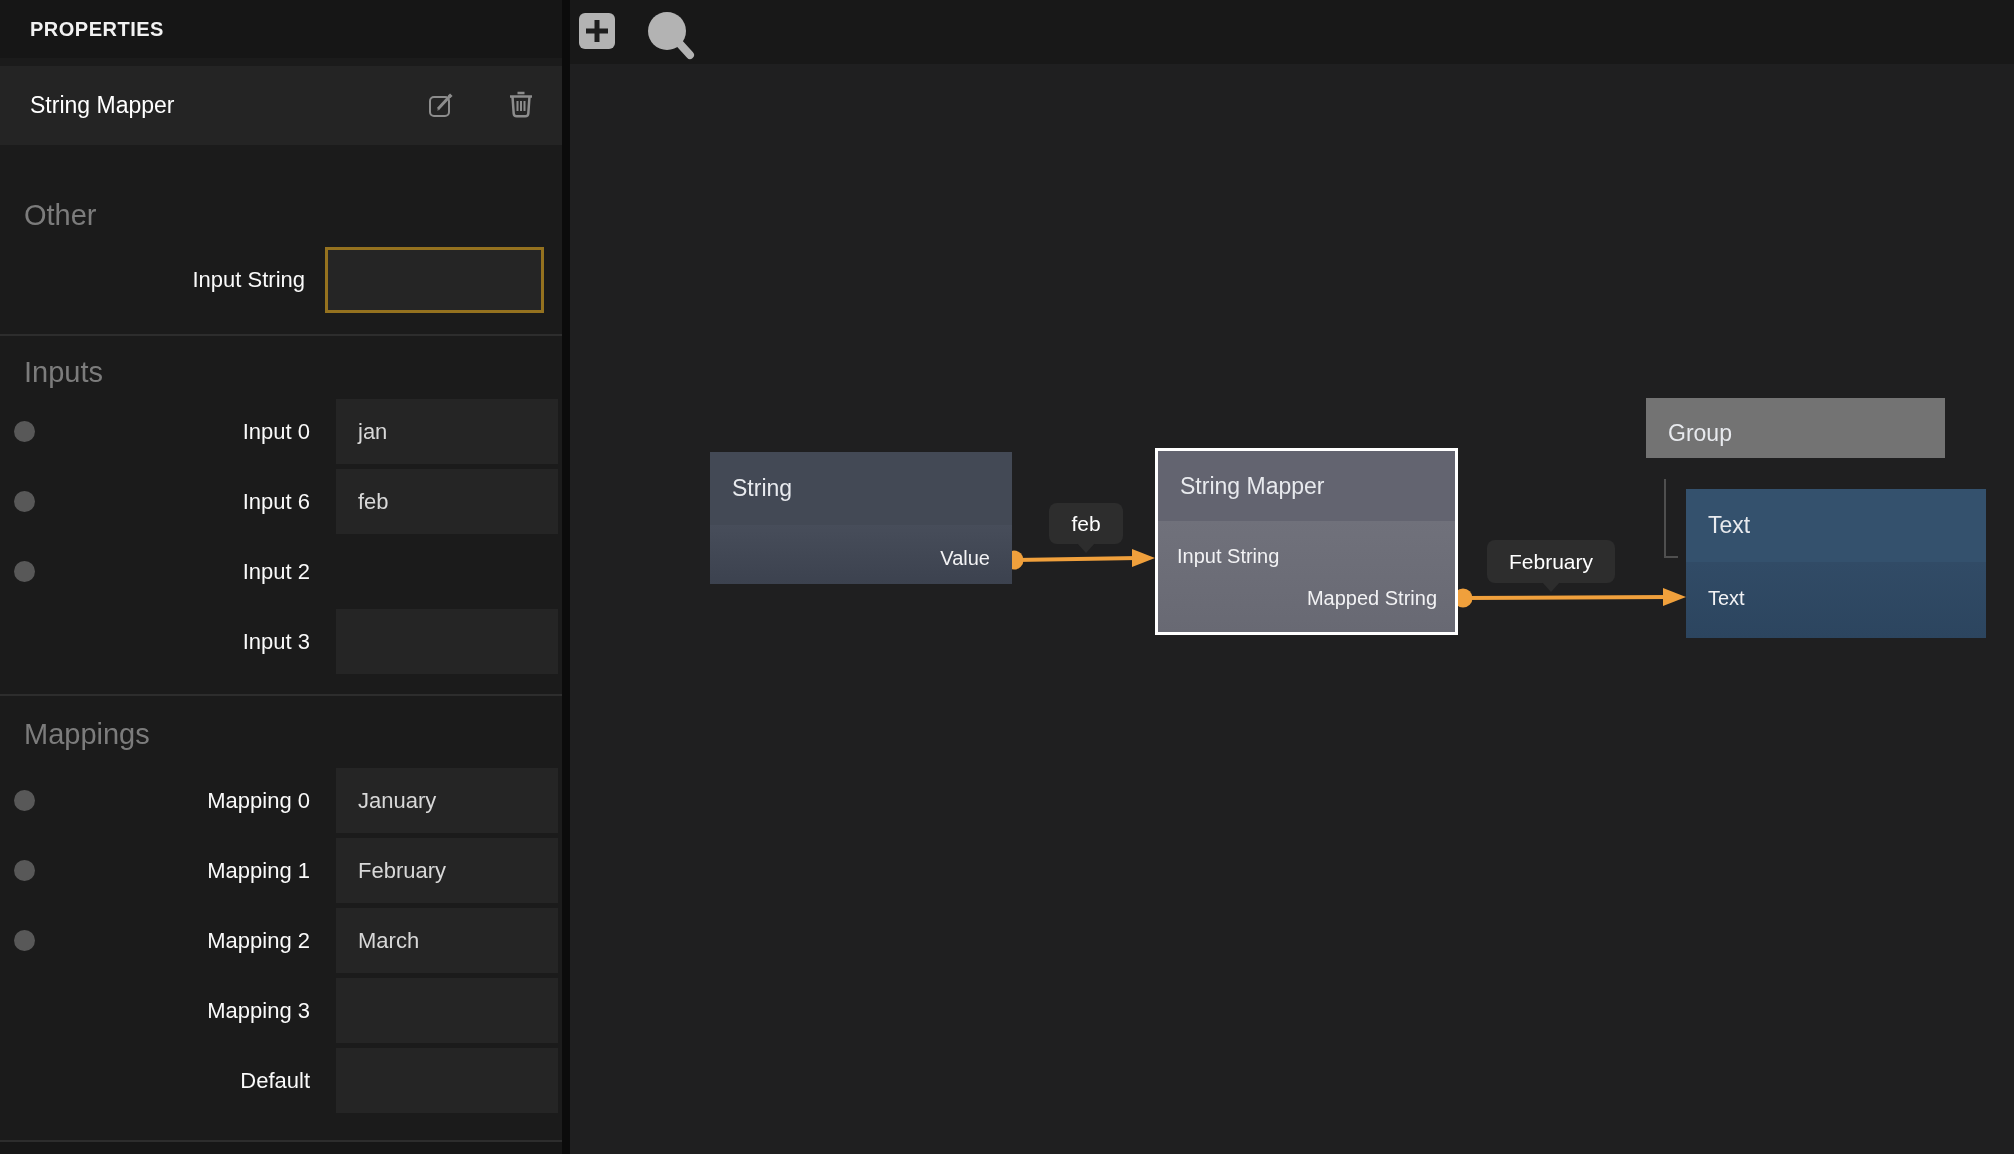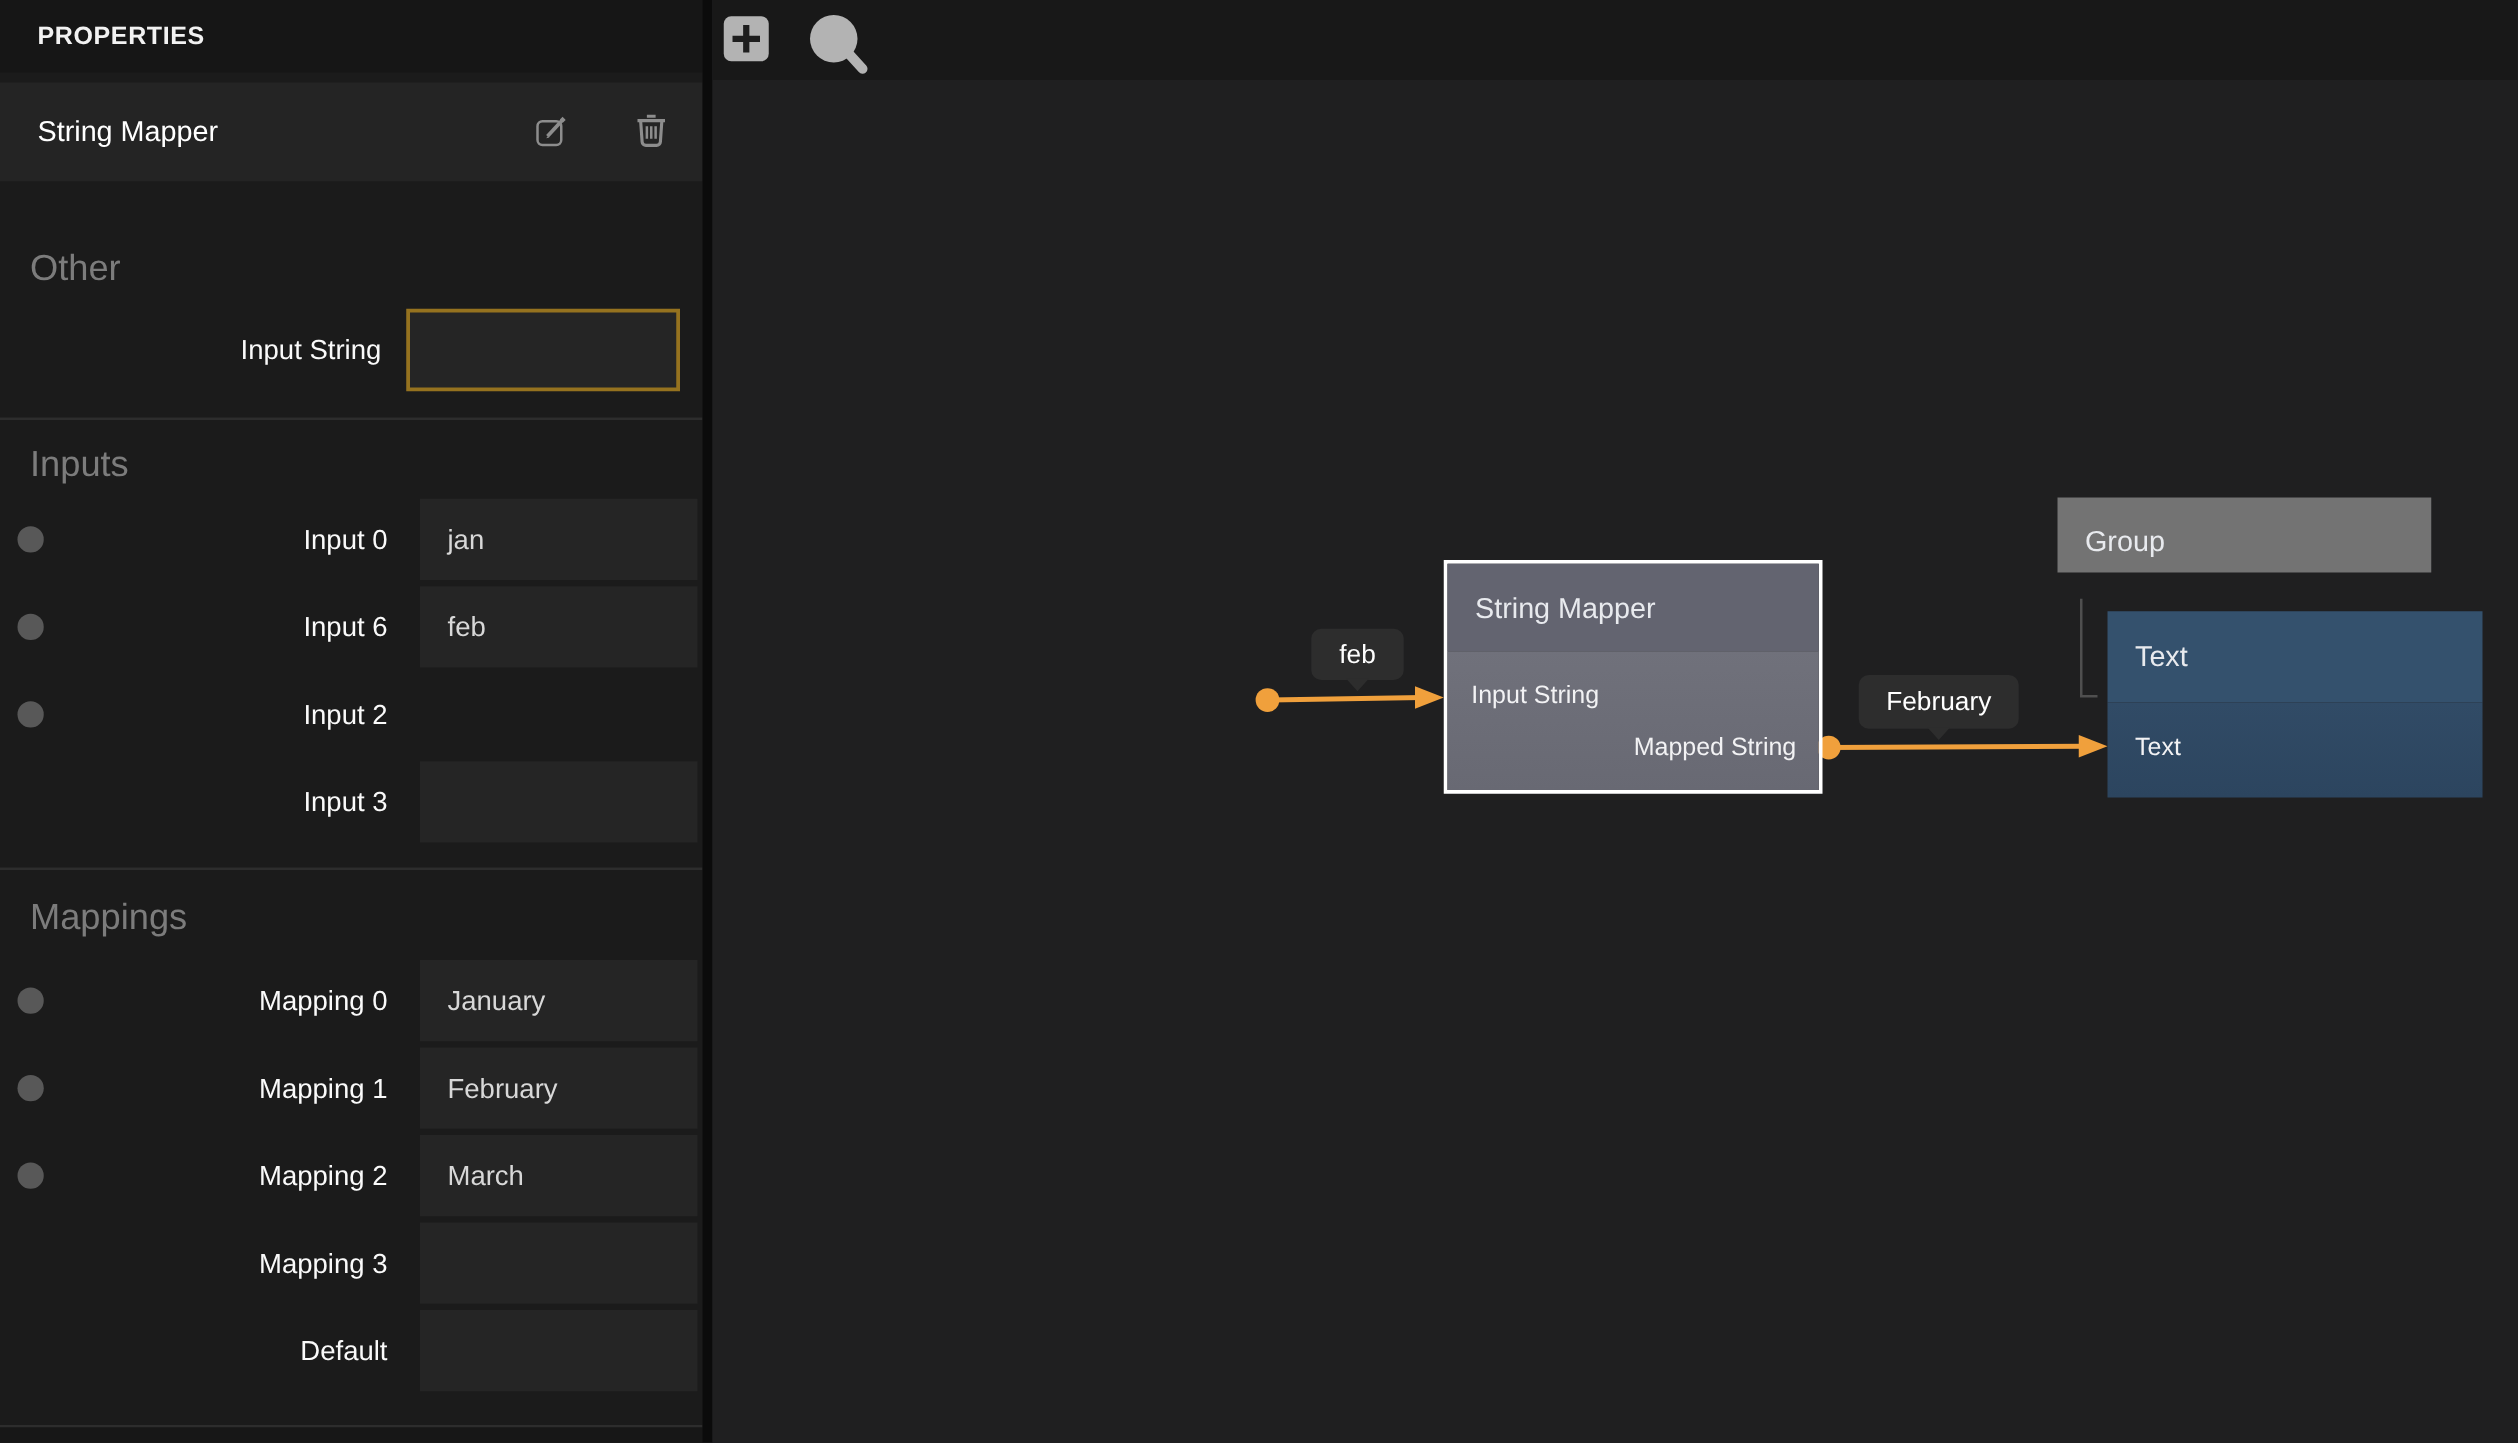--- a/index.html
+++ b/index.html
@@ -253,20 +253,26 @@
       <circle cx="444" cy="560" r="9.5" fill="#f0a03c"></circle>
     </g>
 
     <g>
       <line x1="893" y1="598" x2="1099" y2="597" stroke="#f0a03c" stroke-width="4"></line>
       <polygon points="1116,597 1093,588 1093,606" fill="#f0a03c"></polygon>
       <circle cx="893" cy="598" r="9.5" fill="#f0a03c"></circle>
     </g>
   </svg>
 
+  <div class="node node-string">
+    <div class="node-header">String</div>
+    <div class="node-body">
+      <span class="port-label port-out">Value</span>
+    </div>
+  </div>
 
   <div class="node node-mapper">
     <div class="node-header">String Mapper</div>
     <div class="node-body">
       <span class="port-label port-in">Input String</span>
       <span class="port-label port-out">Mapped String</span>
     </div>
   </div>
 
   <div class="node node-group">

